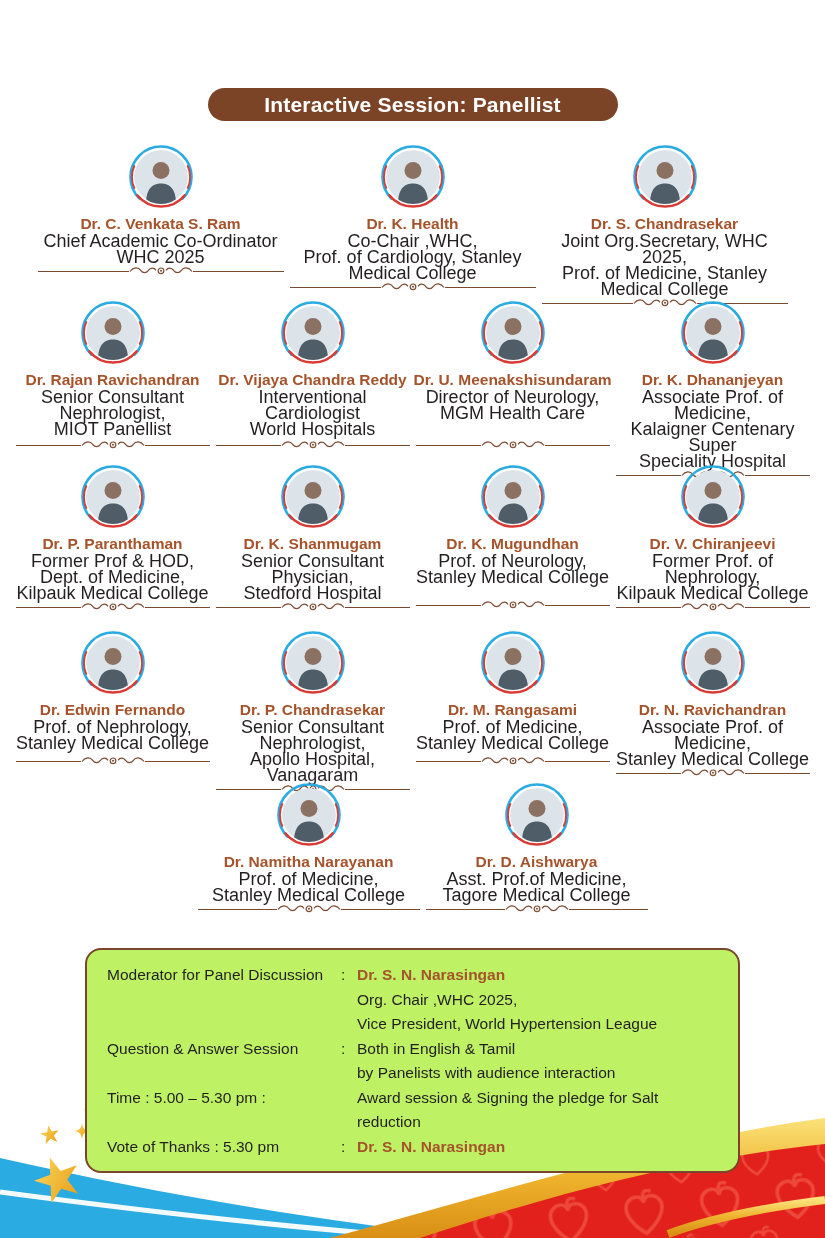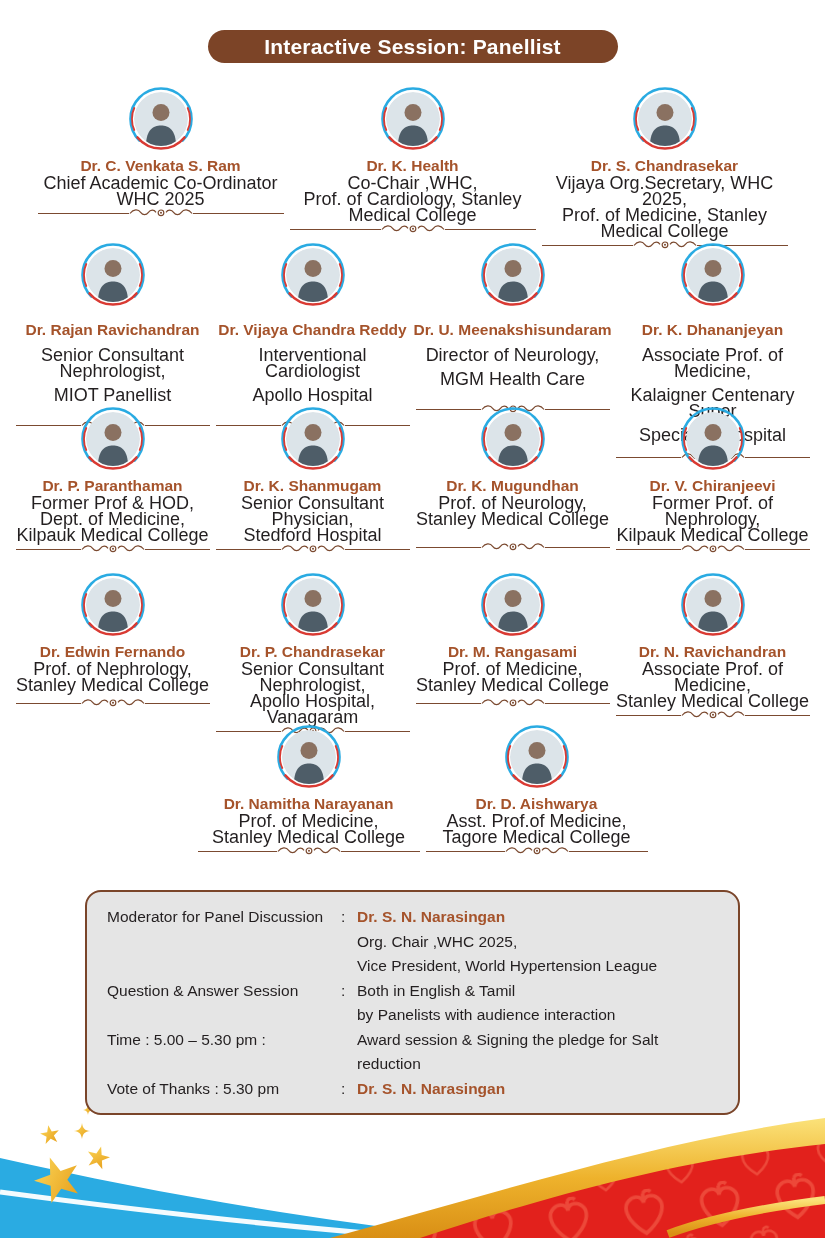--- a/index.html
+++ b/index.html
@@ -4,45 +4,45 @@
 <style>
   html,body{margin:0;padding:0;}
   body{background:#ffffff;}
   .page{
     position:relative;width:825px;height:1238px;margin:0 auto;
     background:#ffffff;overflow:hidden;
     font-family:"Liberation Sans","DejaVu Sans",sans-serif;color:#231f20;
   }
   
   .title-pill{
-    margin:30px auto 0;width:410px;height:33px;line-height:33px;
+    margin:88px auto 0;width:410px;height:33px;line-height:33px;
     background:#7c4427;border-radius:17px;color:#ffffff;
     font-size:21px;font-weight:bold;text-align:center;letter-spacing:.2px;
     position:relative;z-index:2;
   }
   
   .prow{display:flex;justify-content:center;position:relative;z-index:2;}
   .r1{margin-top:23px;} .r2{margin-top:22px;} .r3{margin-top:12px;}
   .r4{margin-top:18px;} .r5{margin-top:14px;padding-left:20px;}
   .card{display:flex;flex-direction:column;align-items:center;text-align:center;}
   .r1 .card{width:252px;height:134px;}
-  .r2 .card{width:200px;height:152px;gap:8px;}
+  .r2 .card{width:200px;height:152px;}
   .r3 .card{width:200px;height:148px;}
   .r4 .card{width:200px;height:138px;}
   .r5 .card{width:228px;height:134px;}
   .avatar{width:66px;height:66px;flex:0 0 auto;}
   .pname{margin-top:5px;font-size:15.5px;font-weight:bold;color:#a5532b;white-space:nowrap;}
   .pline{font-size:18px;line-height:16px;color:#231f20;}
   .divider{margin-top:auto;width:100%;display:flex;align-items:center;height:13px;padding:0 3px;box-sizing:border-box;}
   .dline{flex:1;border-top:1.4px solid #7b4a30;}
   .orn{width:64px;height:13px;flex:0 0 auto;}
   
   .info-box{
     position:relative;z-index:2;margin:32px 0 0 85px;width:655px;box-sizing:border-box;
-    border:2px solid #7a452a;border-radius:16px;background:#e5e5e5;
+    border:2px solid #7a452a;border-radius:16px;background:#bef264;
     padding:13px 16px 12px 20px;
   }
   .ibrow{display:flex;font-size:15.5px;line-height:24.5px;}
   .iblabel{width:234px;flex:0 0 auto;}
   .ibcolon{width:16px;flex:0 0 auto;}
   .ibval{flex:1;}
   .hl{color:#a5532b;font-weight:bold;}
   
   .waves{position:absolute;left:0;bottom:0;width:825px;height:150px;z-index:1;}
   .defs-holder{position:absolute;width:0;height:0;overflow:hidden;}
@@ -129,21 +129,21 @@
             <use href="#ornament"></use>
           </svg>
           <span class="dline"></span>
         </div>
     </div>
     <div class="card">
       <svg class="avatar" viewBox="0 0 66 66">
           <use href="#avatar"></use>
         </svg>
       <div class="pname">Dr. S. Chandrasekar</div>
-      <div class="pline">Vijaya Org.Secretary, WHC 2025,</div>
+      <div class="pline">Joint Org.Secretary, WHC 2025,</div>
       <div class="pline">Prof. of Medicine, Stanley Medical College</div>
       <div class="pline"></div>
       <div class="divider">
           <span class="dline"></span>
           <svg class="orn" viewBox="0 0 70 13">
             <use href="#ornament"></use>
           </svg>
           <span class="dline"></span>
         </div>
     </div>
@@ -165,21 +165,21 @@
           </svg>
           <span class="dline"></span>
         </div>
     </div>
     <div class="card">
       <svg class="avatar" viewBox="0 0 66 66">
           <use href="#avatar"></use>
         </svg>
       <div class="pname">Dr. Vijaya Chandra Reddy</div>
       <div class="pline">Interventional Cardiologist</div>
-      <div class="pline">Apollo Hospital</div>
+      <div class="pline">World Hospitals</div>
       <div class="pline"></div>
       <div class="divider">
           <span class="dline"></span>
           <svg class="orn" viewBox="0 0 70 13">
             <use href="#ornament"></use>
           </svg>
           <span class="dline"></span>
         </div>
     </div>
     <div class="card">

